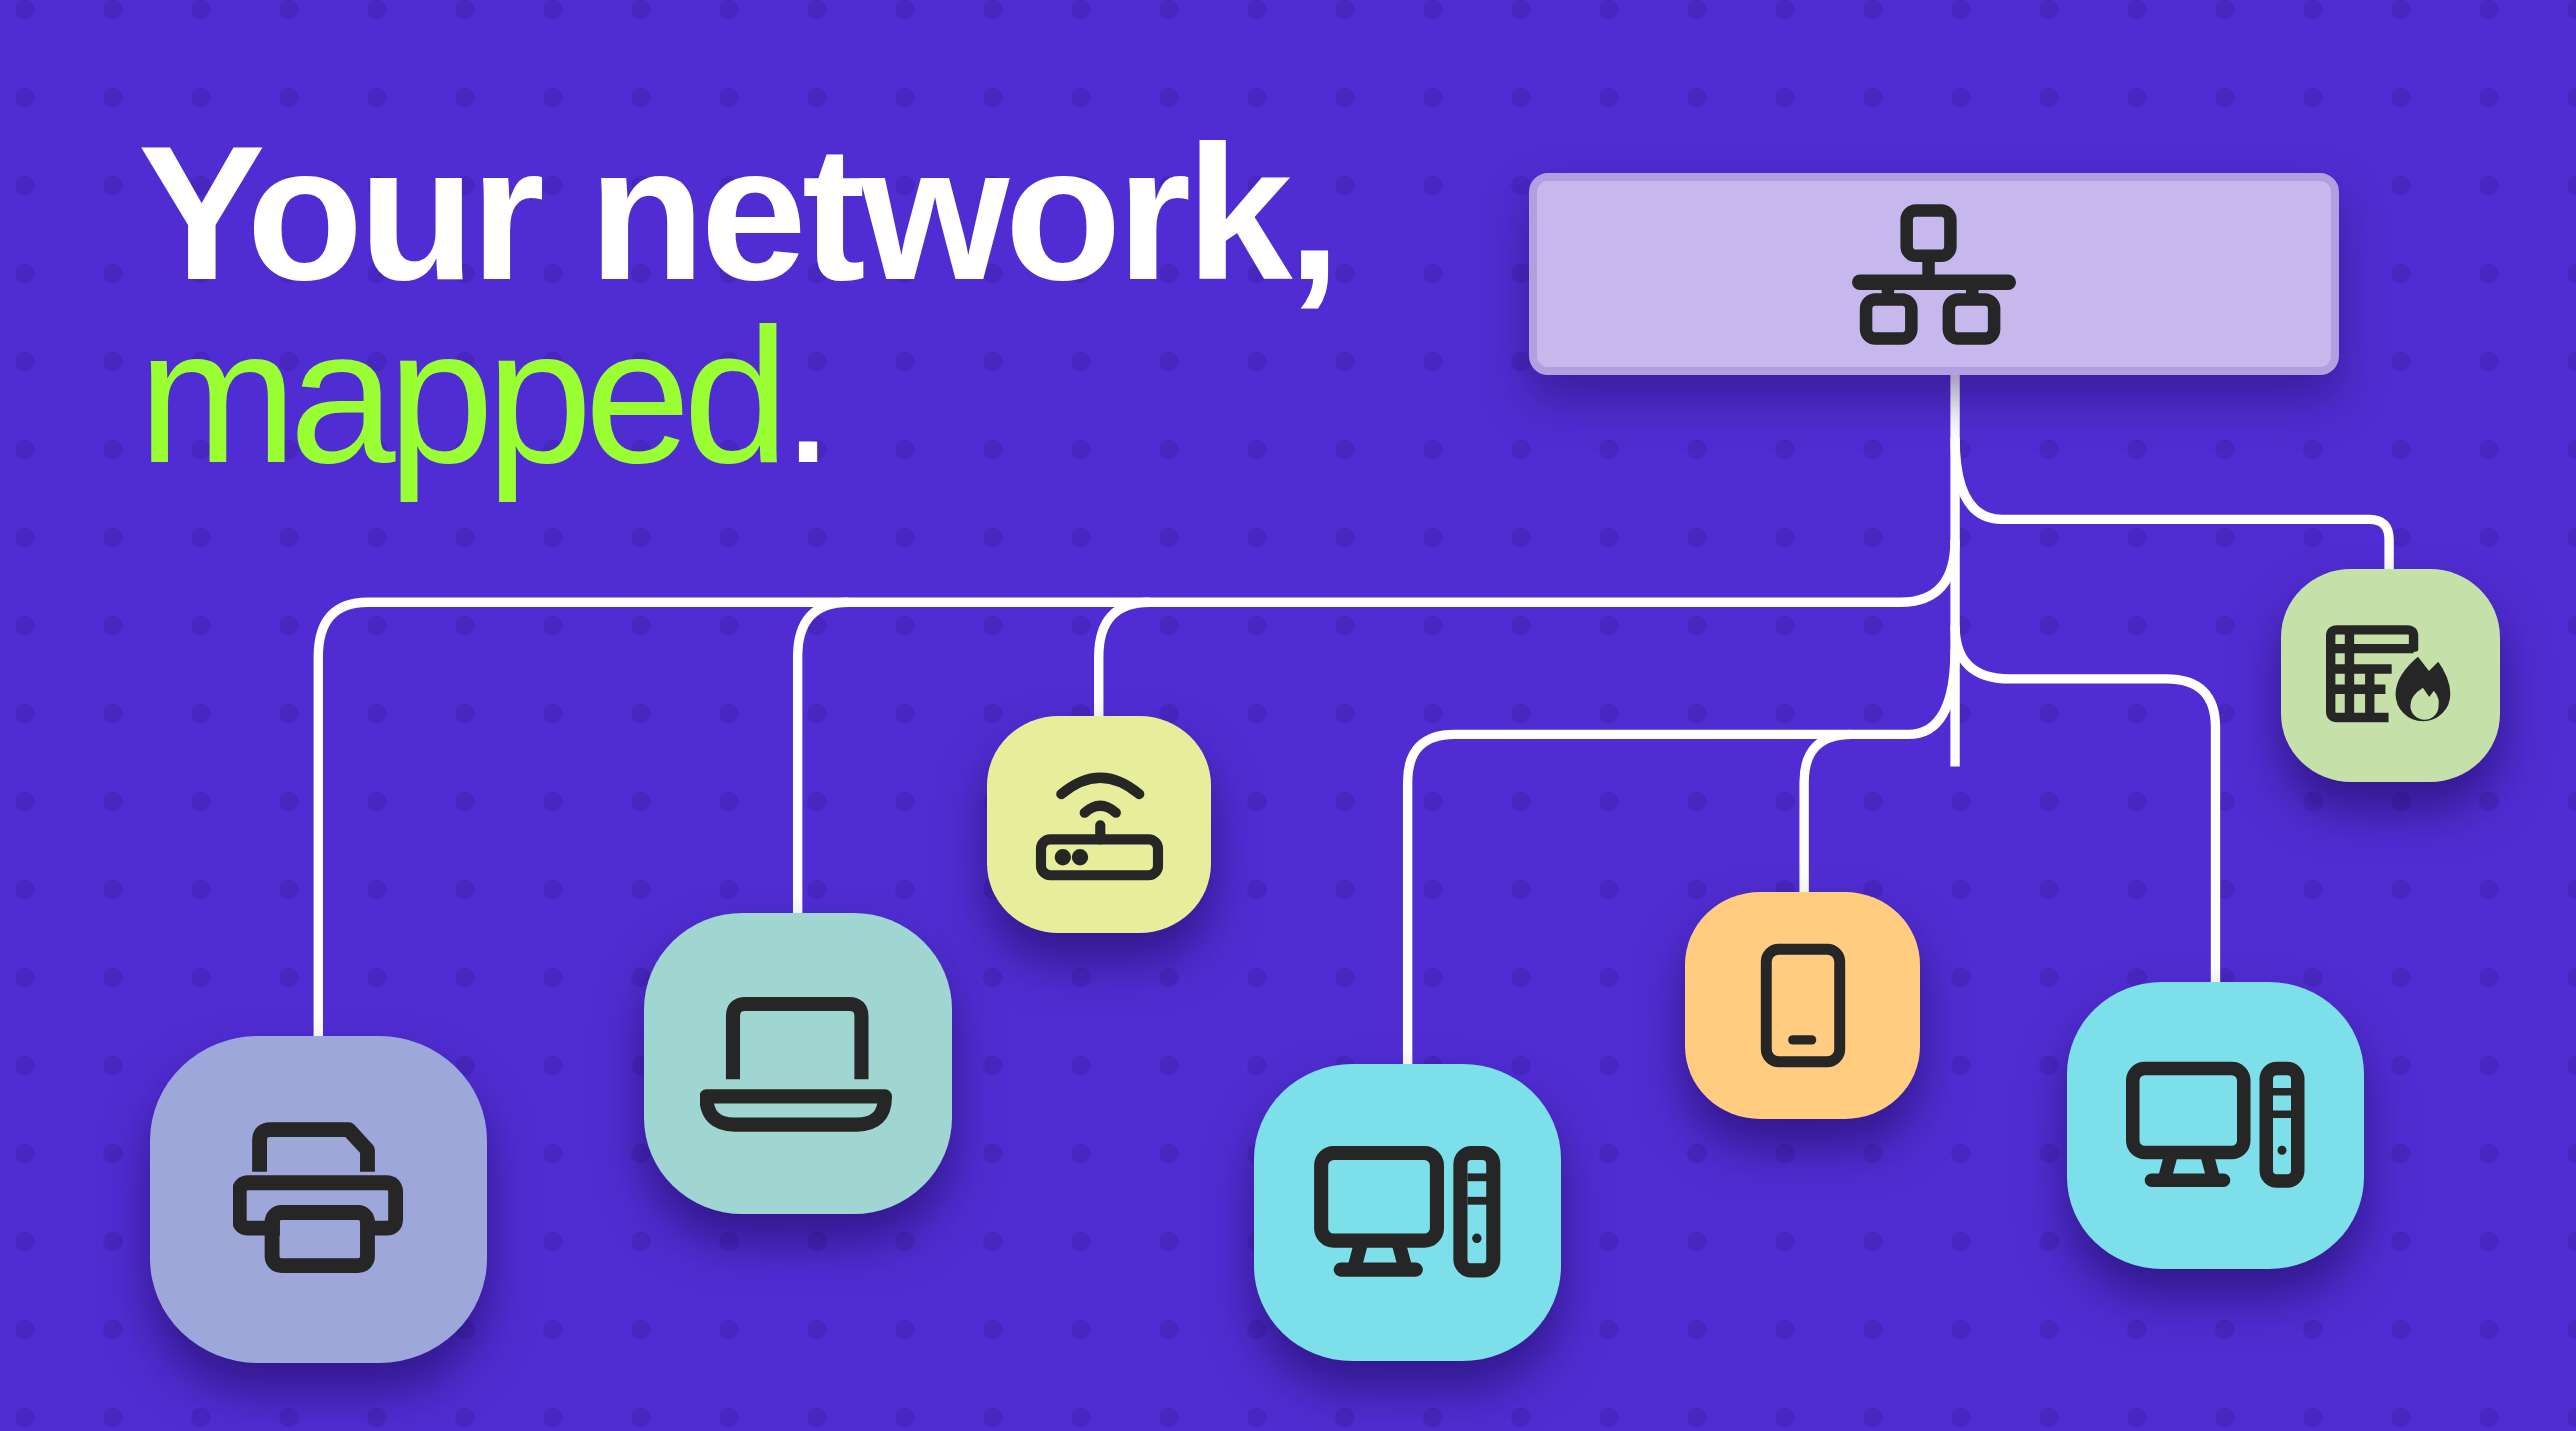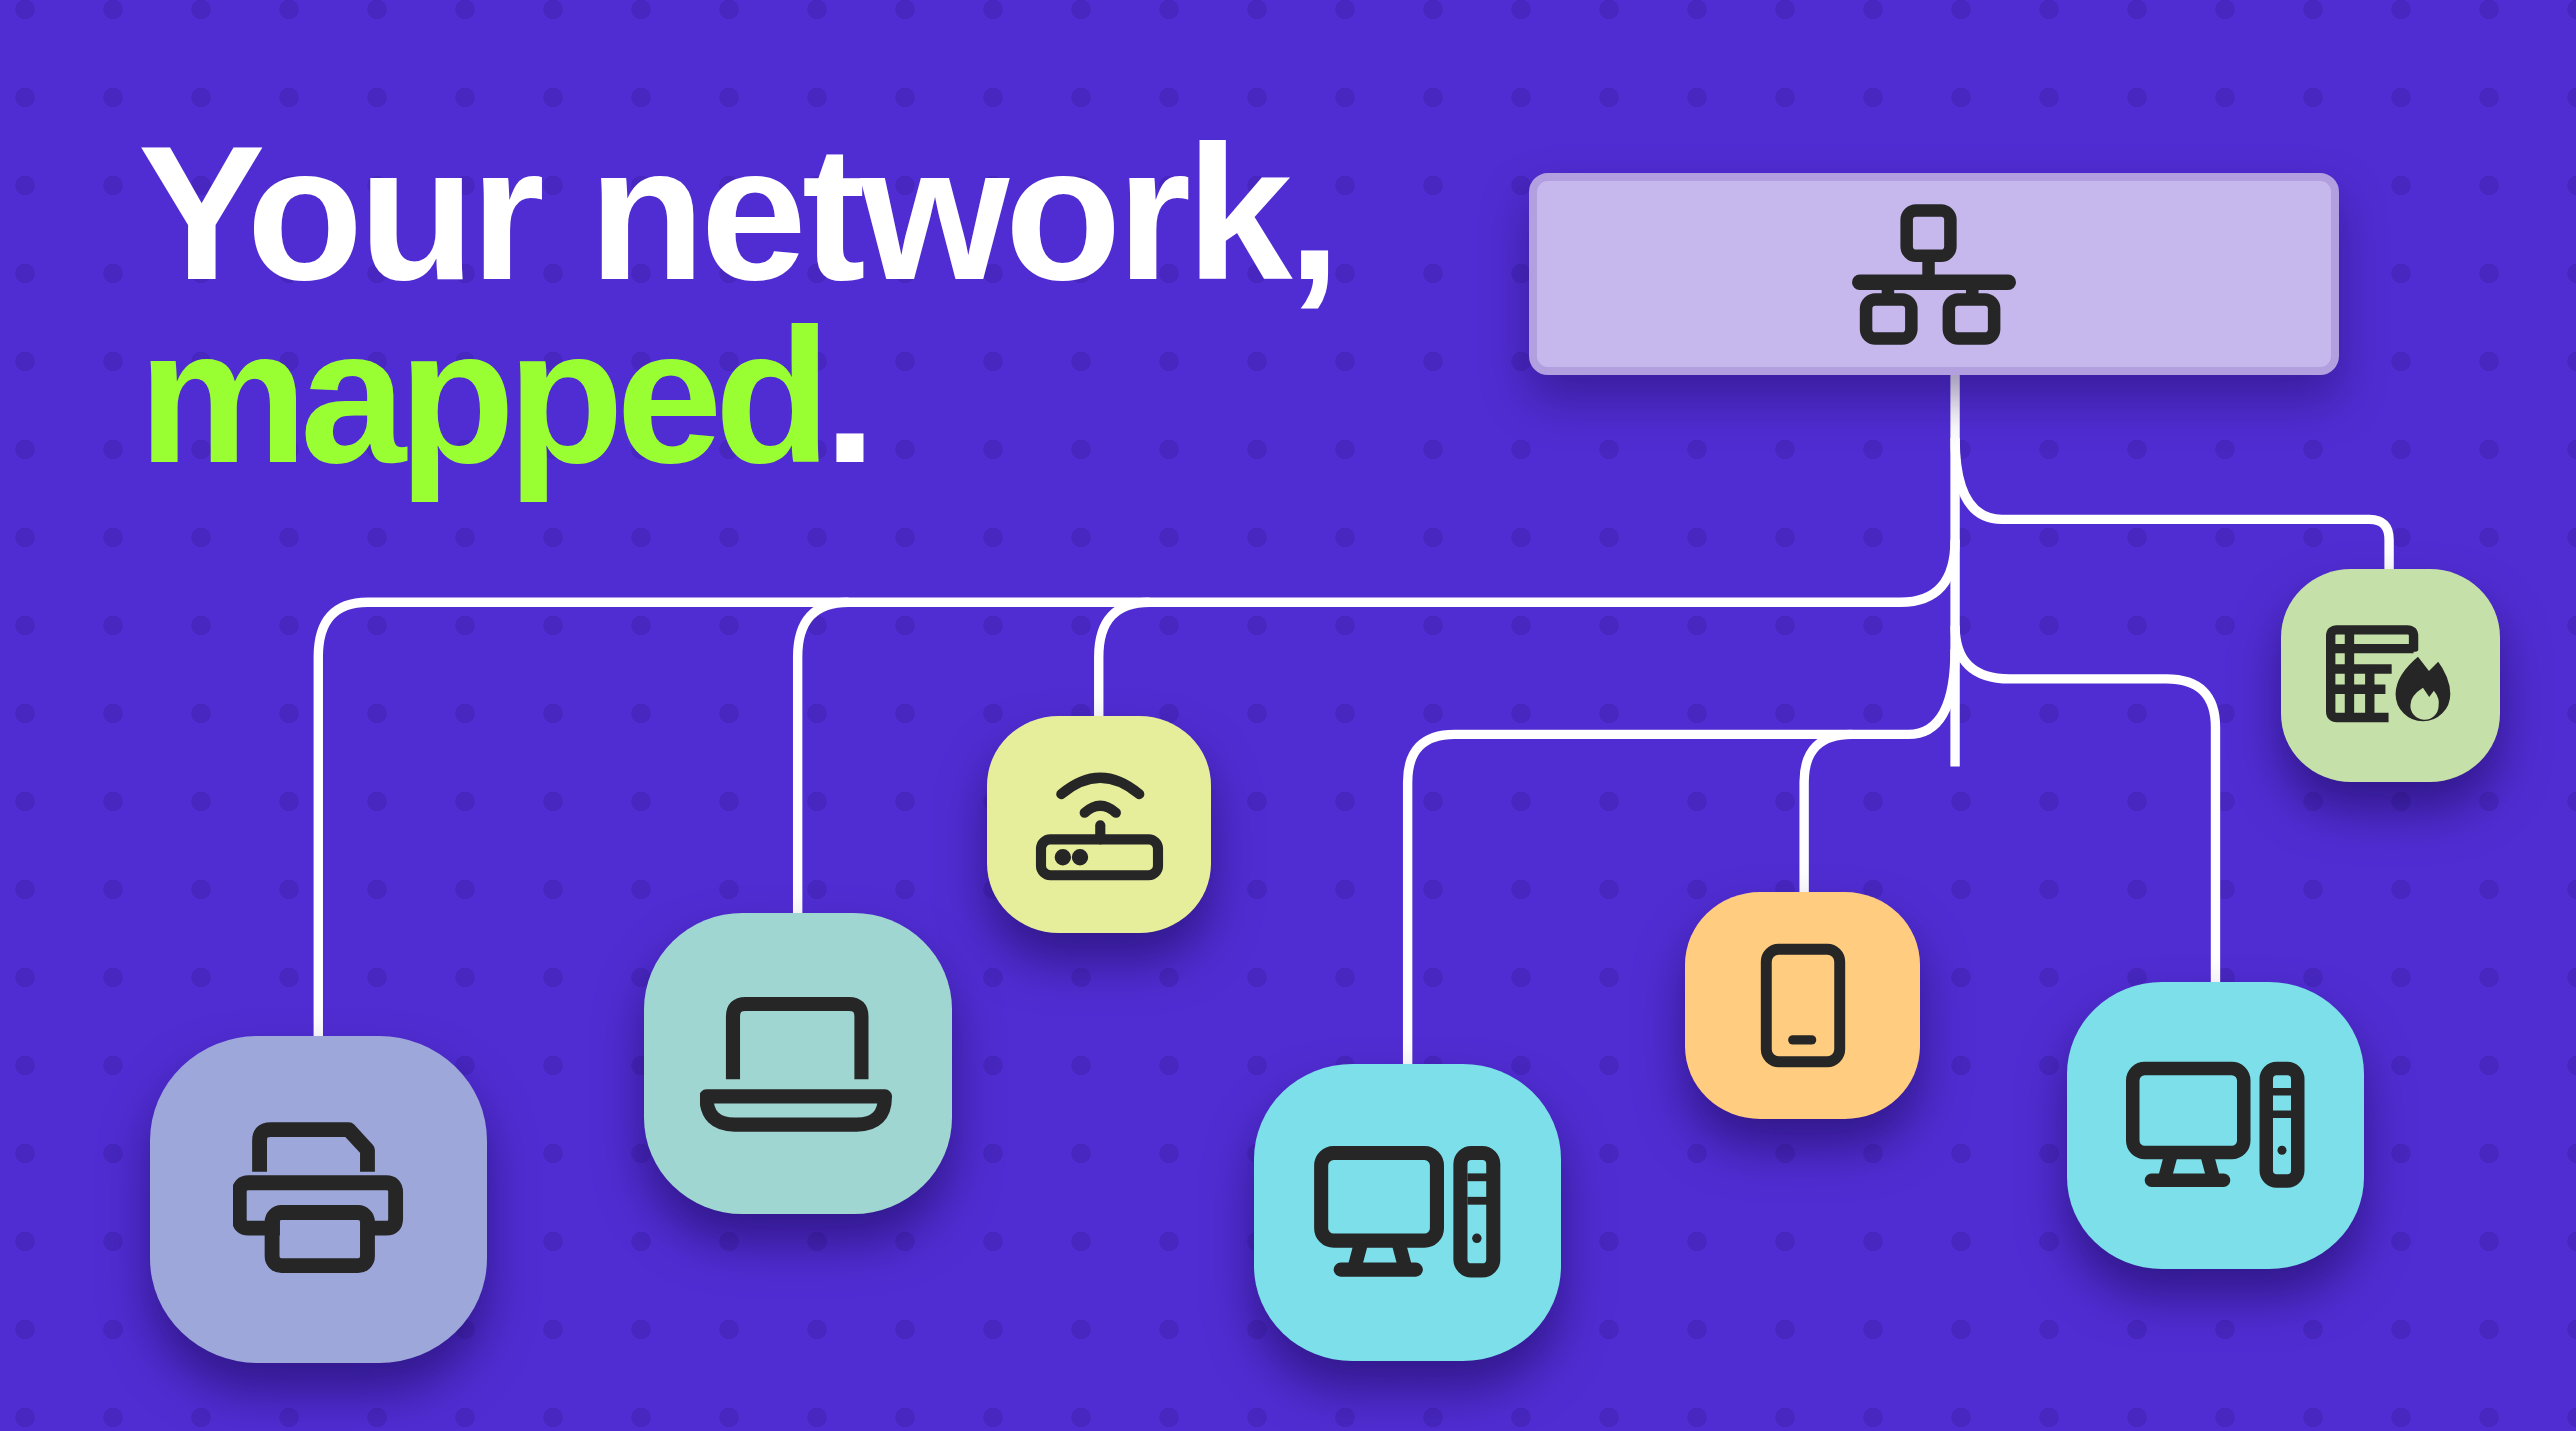--- a/index.html
+++ b/index.html
@@ -5,21 +5,21 @@
   html, body { margin:0; padding:0; }
   body { width:2576px; height:1432px; overflow:hidden; background:#502dd2; position:relative; font-family:"Liberation Sans", sans-serif; }
   .canvas { position:absolute; left:0; top:0; width:2576px; height:1432px;
     background-color:#502dd2;
     background-image: radial-gradient(circle at 25px 9.4px, #4727bf 0, #4727bf 9.4px, transparent 10.2px);
     background-size:88px 88px;
     background-position:0 0;
   }
   .headline { position:absolute; left:138px; top:117px; margin:0; line-height:1; letter-spacing:-4.7px; }
   .line1 { display:block; color:#ffffff; font-weight:700; font-size:191px; height:188px;text-align:center; }
-  .line2 { display:block; font-weight:700; font-size:191px; margin-top:-4.7px; letter-spacing:-7.8px; }
+  .line2 { display:block; font-weight:400; font-size:191px; margin-top:-4.7px; letter-spacing:-7.8px; }
   .accent { color:#99ff33; }
   .period { color:#ffffff; }
   svg.wires { position:absolute; left:0; top:0; }
   .switch { position:absolute; left:1529px; top:173px; width:810px; height:202px; box-sizing:border-box;
     border:8.6px solid #b19fdf; border-radius:19px; background:#c6b8ec;
     box-shadow: 0 23.5px 47px rgba(30,10,90,0.45); display:flex; align-items:center; justify-content:center; }
   .node { position:absolute; box-sizing:border-box; border-radius:32%; display:flex; align-items:center; justify-content:center;
     box-shadow: 0 28px 47px rgba(25,8,80,0.55); }
   .node svg { display:block; }
 </style>

